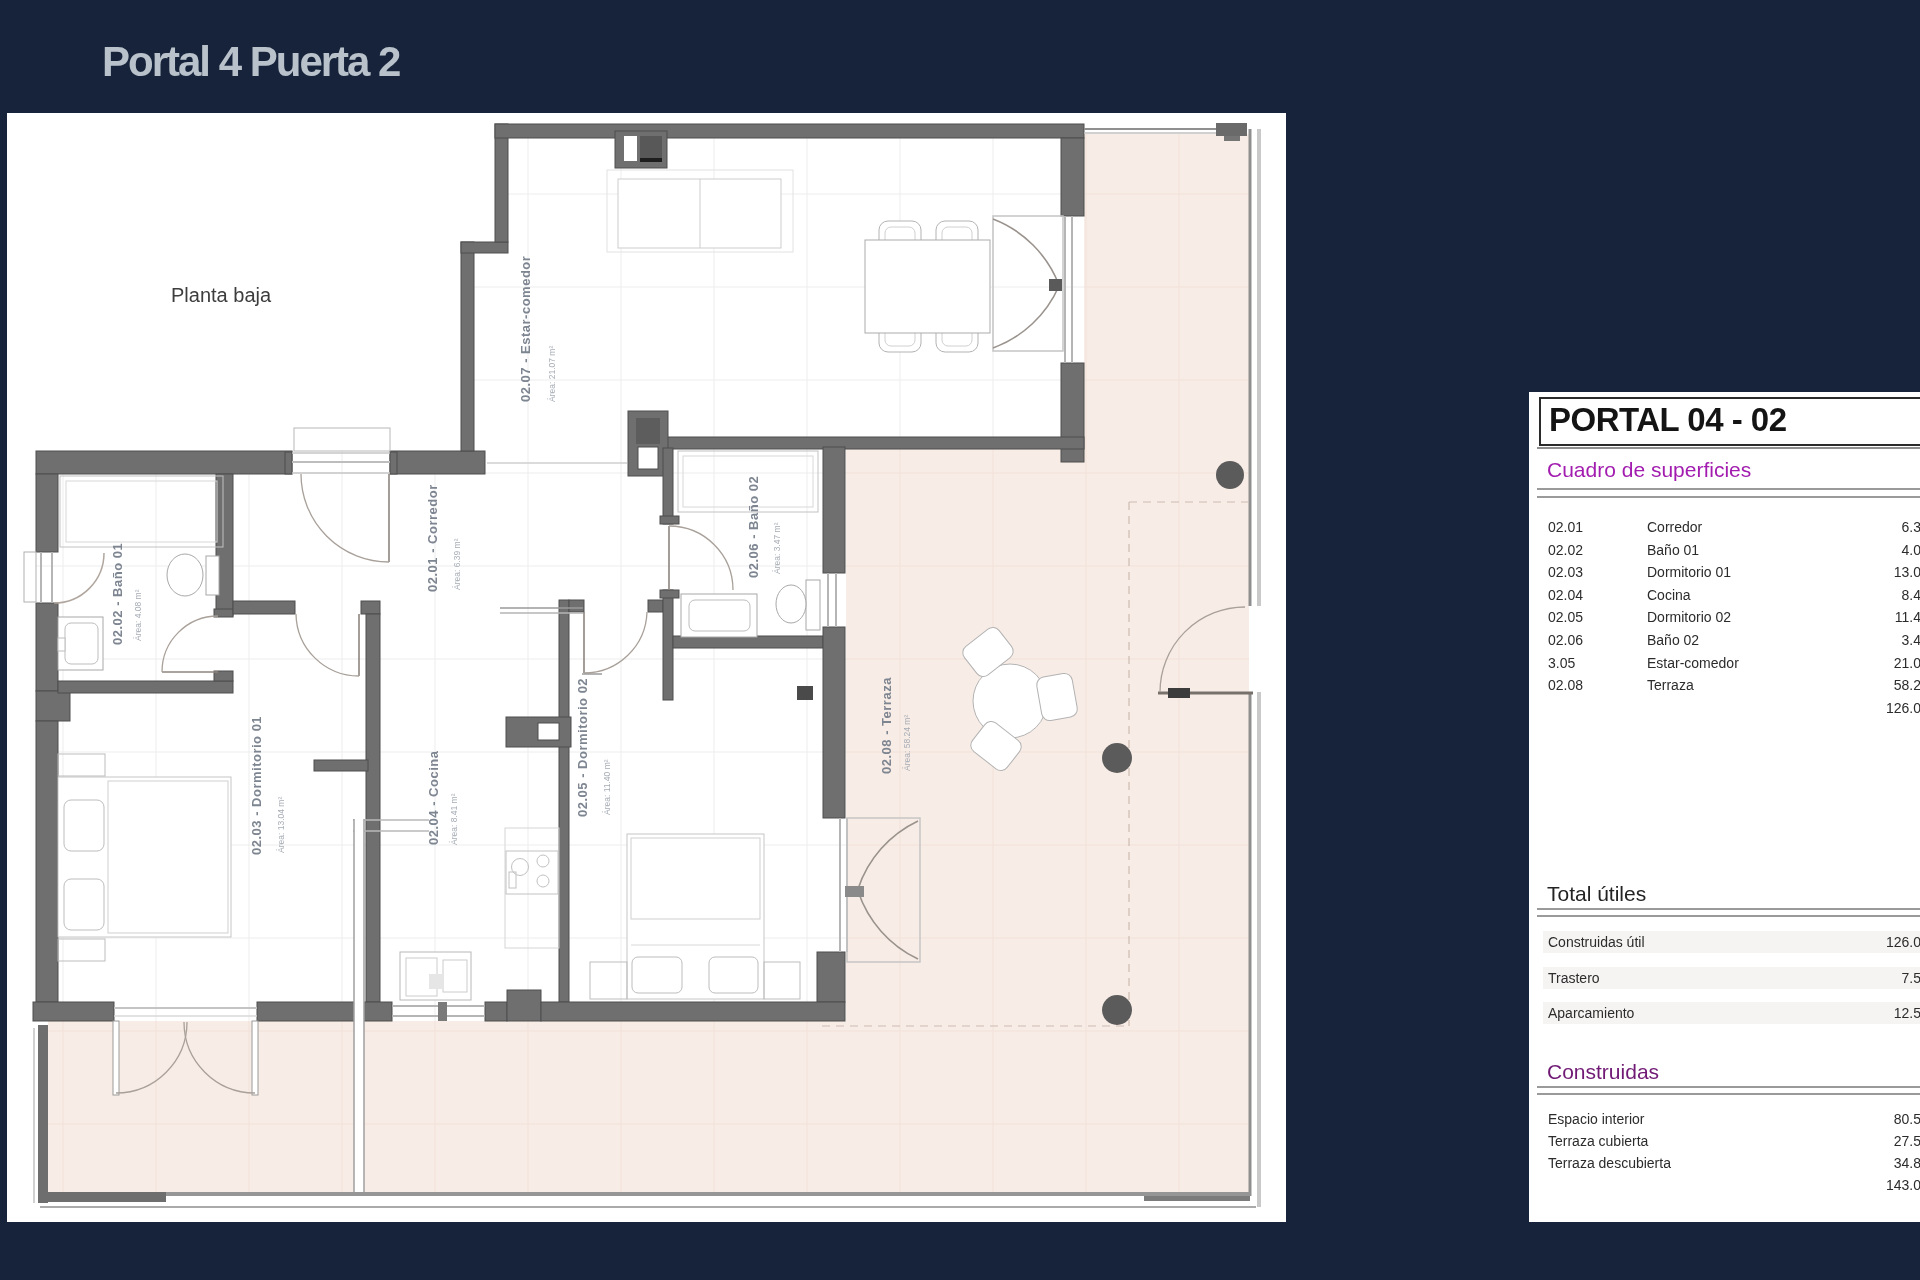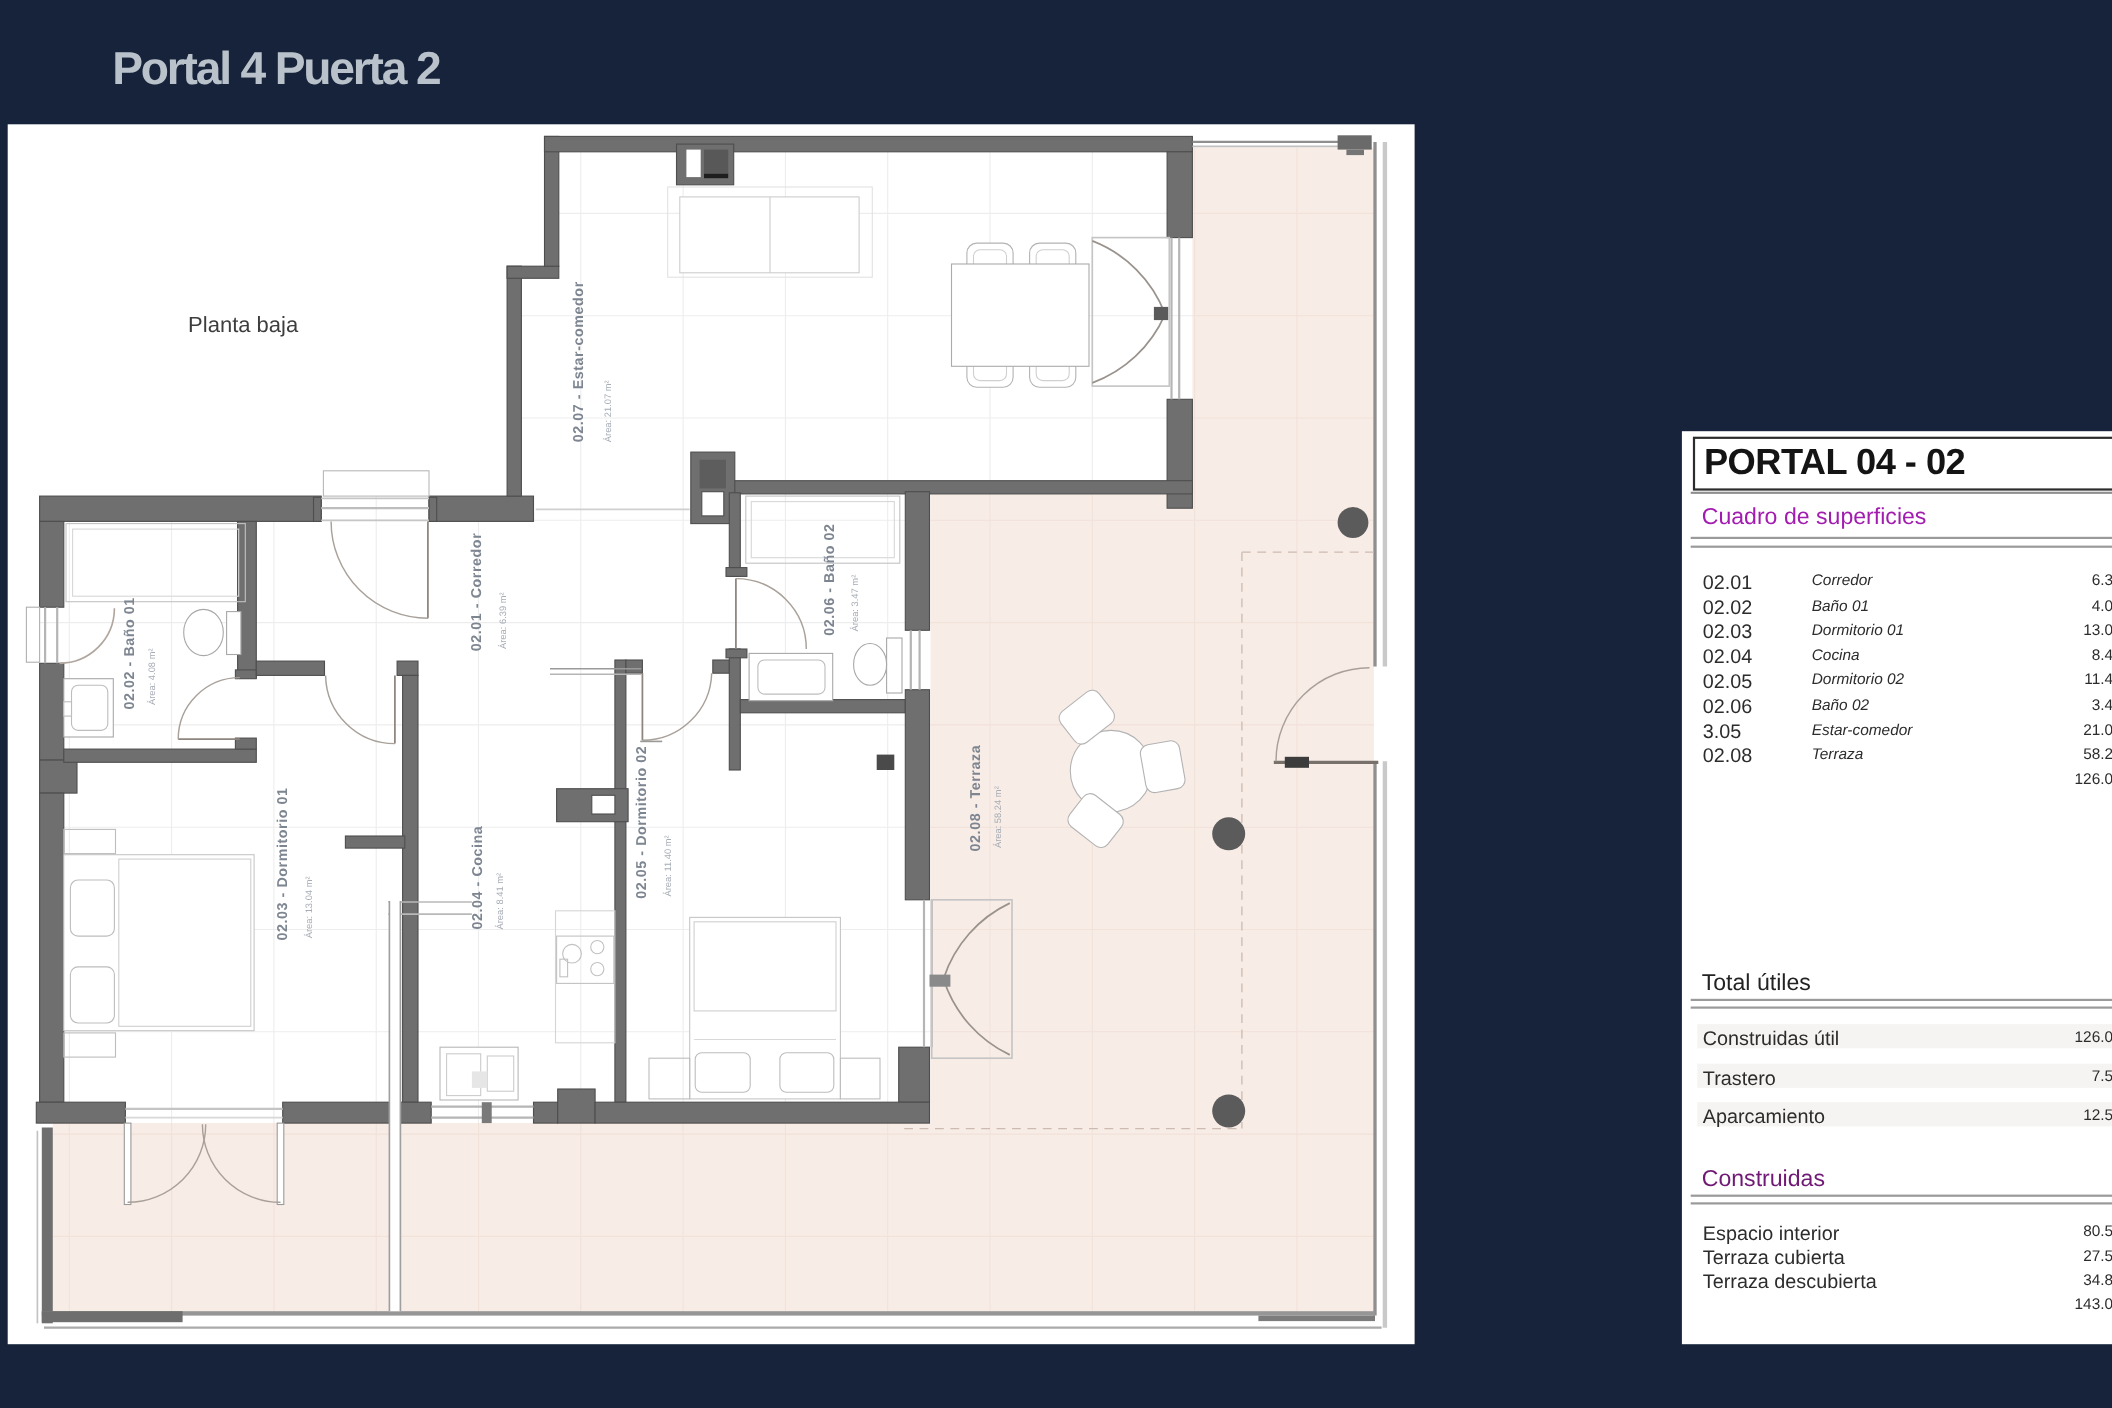--- a/index.html
+++ b/index.html
@@ -3,22 +3,22 @@
 <meta charset="utf-8">
 <style>
   html,body{margin:0;padding:0;}
   body{width:1920px;height:1280px;background:#16233b;overflow:hidden;position:relative;
        font-family:"Liberation Sans", sans-serif;}
   #title{position:absolute;left:102px;top:38px;font-size:42px;font-weight:bold;
          letter-spacing:-2px;color:#b9c2ca;text-align:right;}
   svg{position:absolute;left:0;top:0;}
   .panel{position:absolute;left:1529px;top:392px;width:414px;height:830px;background:#ffffff;}
   .pv{position:absolute;right:-6px;text-align:right;font-size:14px;color:#2c2c2c;white-space:nowrap;}
-  .pc{position:absolute;left:19px;font-size:18px;color:#2c2c2c;white-space:nowrap;}
-  .pn{position:absolute;left:118px;font-size:14px;color:#2c2c2c;white-space:nowrap;font-style:italic;}
+  .pc{position:absolute;left:19px;font-size:14px;color:#2c2c2c;white-space:nowrap;}
+  .pn{position:absolute;left:118px;font-size:14px;color:#2c2c2c;white-space:nowrap;}
 </style>
 </head>
 <body>
 
 <div id="title">Portal 4 Puerta 2</div>
 
 <svg width="1920" height="1280" viewBox="0 0 1920 1280">
   <defs>
     <clipPath id="apt">
         <path d="M 36,451 L 461,451 L 461,242 L 495,242 L 495,124 L 1084,124 L 1084,447 L 846,447 L 846,1021 L 36,1021 Z"></path>

